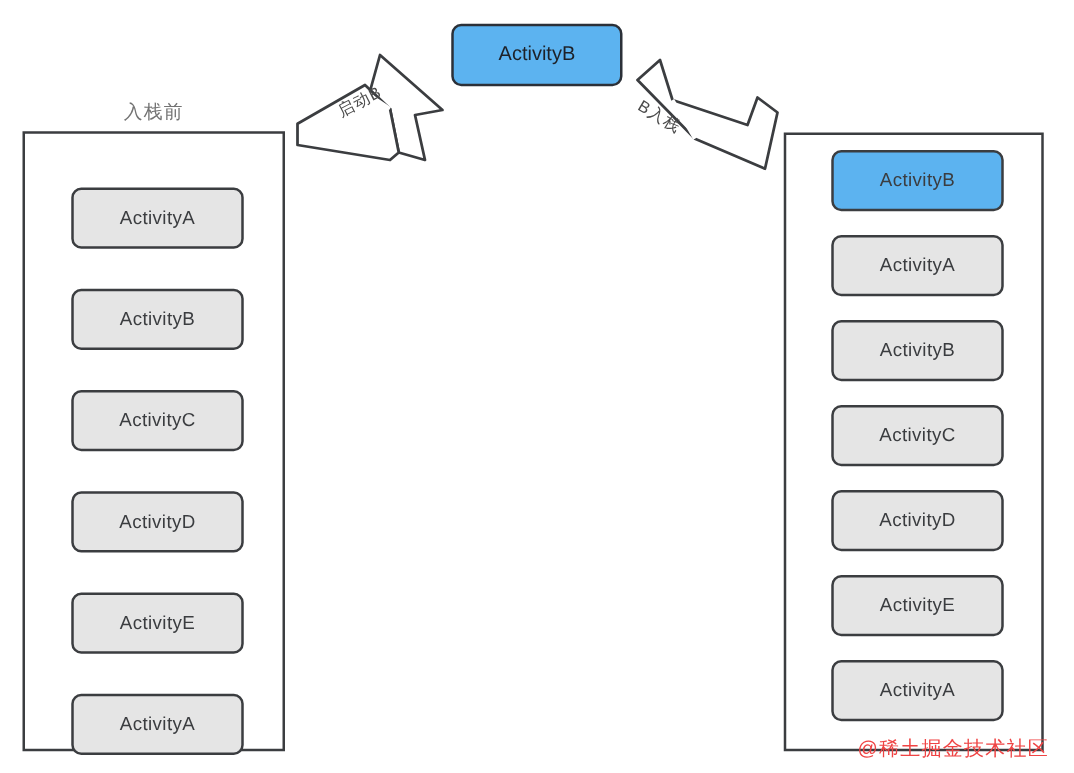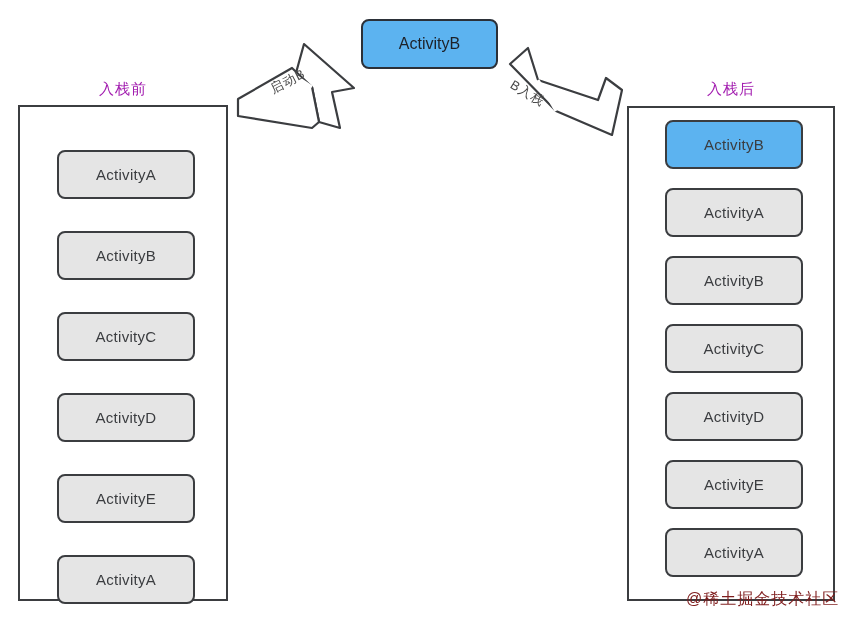--- a/index.html
+++ b/index.html
@@ -16,21 +16,21 @@
     width: 859px;
     height: 618px;
     background: #ffffff;
     overflow: hidden;
   }
 
   
   .stack-title {
     position: absolute;
     font-size: 15px;
-    color: #a21caf;
+    color: #737373;
     letter-spacing: 1px;
     text-align: center;
     white-space: nowrap;
   }
   .stack-frame {
     position: absolute;
     border: 2px solid #3b3d40;
     background: #ffffff;
     box-sizing: border-box;
   }
@@ -96,21 +96,21 @@
     transform: rotate(31deg);
     transform-origin: left top;
   }
 
   
   #watermark {
     position: absolute;
     left: 686px;
     top: 589px;
     font-size: 16px;
-    color: #7f1d1d;
+    color: #ef4444;
     letter-spacing: 1px;
     white-space: nowrap;
     user-select: none;
   }
 </style>
 </head>
 <body>
 
 <div id="canvas">
 
@@ -131,21 +131,20 @@
       <polygon points="8,22 26,6 36,38 96,58 104,36 120,48 110,93 54,69" fill="#ffffff" stroke="#3b3d40" stroke-width="2.2" stroke-linejoin="round"></polygon>
       <path d="M36,38 L54,69" stroke="#ffffff" stroke-width="3"></path>
       <path d="M36,38 L54,69" stroke="#3b3d40" stroke-width="2.2" stroke-linejoin="round" fill="none" opacity="0"></path>
     </svg>
   </div>
   <div class="arrow-label" id="arrow-right-label">B入栈</div>
 
   <div class="stack-title" style="left:18px; top:80px; width:210px;">入栈前</div>
   <div class="stack-frame" id="left-frame" style="left:18px; top:105px; width:210px; height:496px;"></div>
 
-  <div class="stack-title" style="left:627px; top:80px; width:208px;">入栈后</div>
   <div class="stack-frame" id="right-frame" style="left:627px; top:106px; width:208px; height:495px;"></div>
 
   <div id="watermark">@稀土掘金技术社区</div>
 
 <div class="act-box" style="left: 57px; width: 138px; height: 49px; top: 150px;">ActivityA</div>
     <div class="act-box" style="left: 57px; width: 138px; height: 49px; top: 231px;">ActivityB</div>
     <div class="act-box" style="left: 57px; width: 138px; height: 49px; top: 312px;">ActivityC</div>
     <div class="act-box" style="left: 57px; width: 138px; height: 49px; top: 393px;">ActivityD</div>
     <div class="act-box" style="left: 57px; width: 138px; height: 49px; top: 474px;">ActivityE</div>
     <div class="act-box" style="left: 57px; width: 138px; height: 49px; top: 555px;">ActivityA</div>

